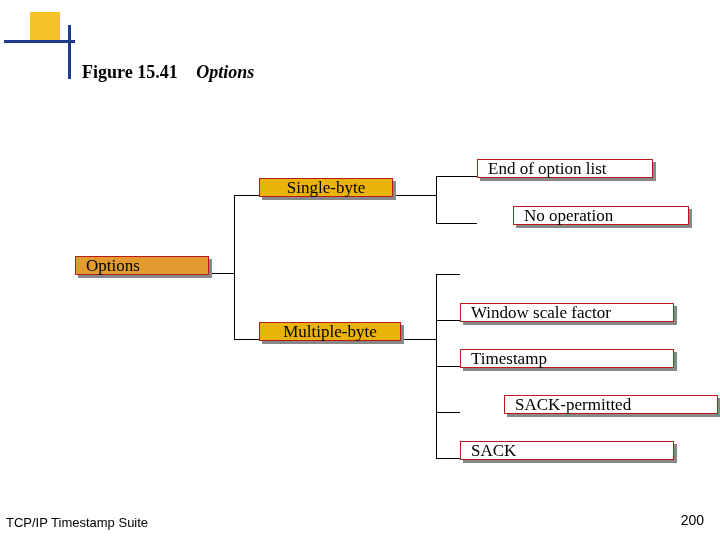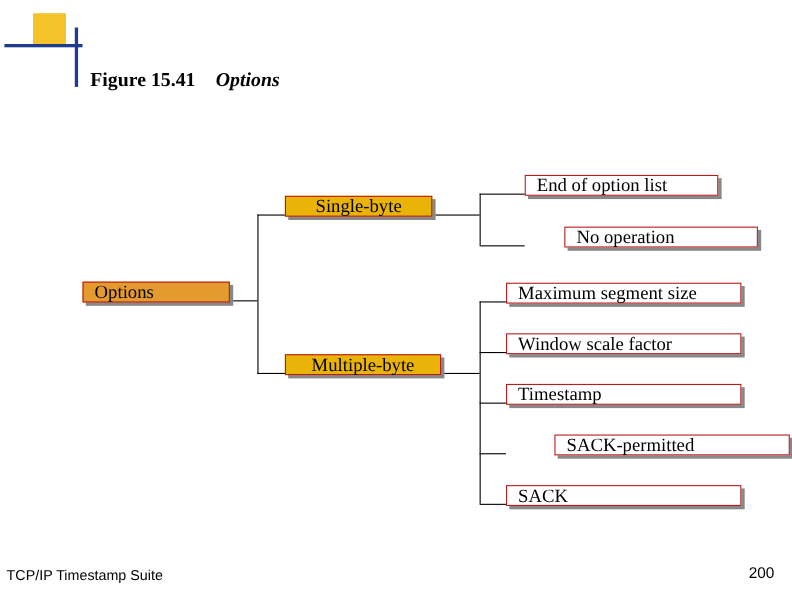--- a/index.html
+++ b/index.html
@@ -61,23 +61,20 @@
   <div class="node yellow" style="left:259px; top:322px; width:142px;">
     <span>Multiple-byte</span>
   </div>
 
   <div class="node" style="left:477px; top:159px; width:176px;">
     <span>End of option list</span>
   </div>
   <div class="node" style="left:477px; top:206px; width:176px;margin-left:36px;">
     <span>No operation</span>
   </div>
-  <div class="node" style="left:460px; top:257px; width:214px;">
-    <span>Maximum segment size</span>
-  </div>
   <div class="node" style="left:460px; top:303px; width:214px;">
     <span>Window scale factor</span>
   </div>
   <div class="node" style="left:460px; top:349px; width:214px;">
     <span>Timestamp</span>
   </div>
   <div class="node" style="left:460px; top:395px; width:214px;margin-left:44px;">
     <span>SACK-permitted</span>
   </div>
   <div class="node" style="left:460px; top:441px; width:214px;">

